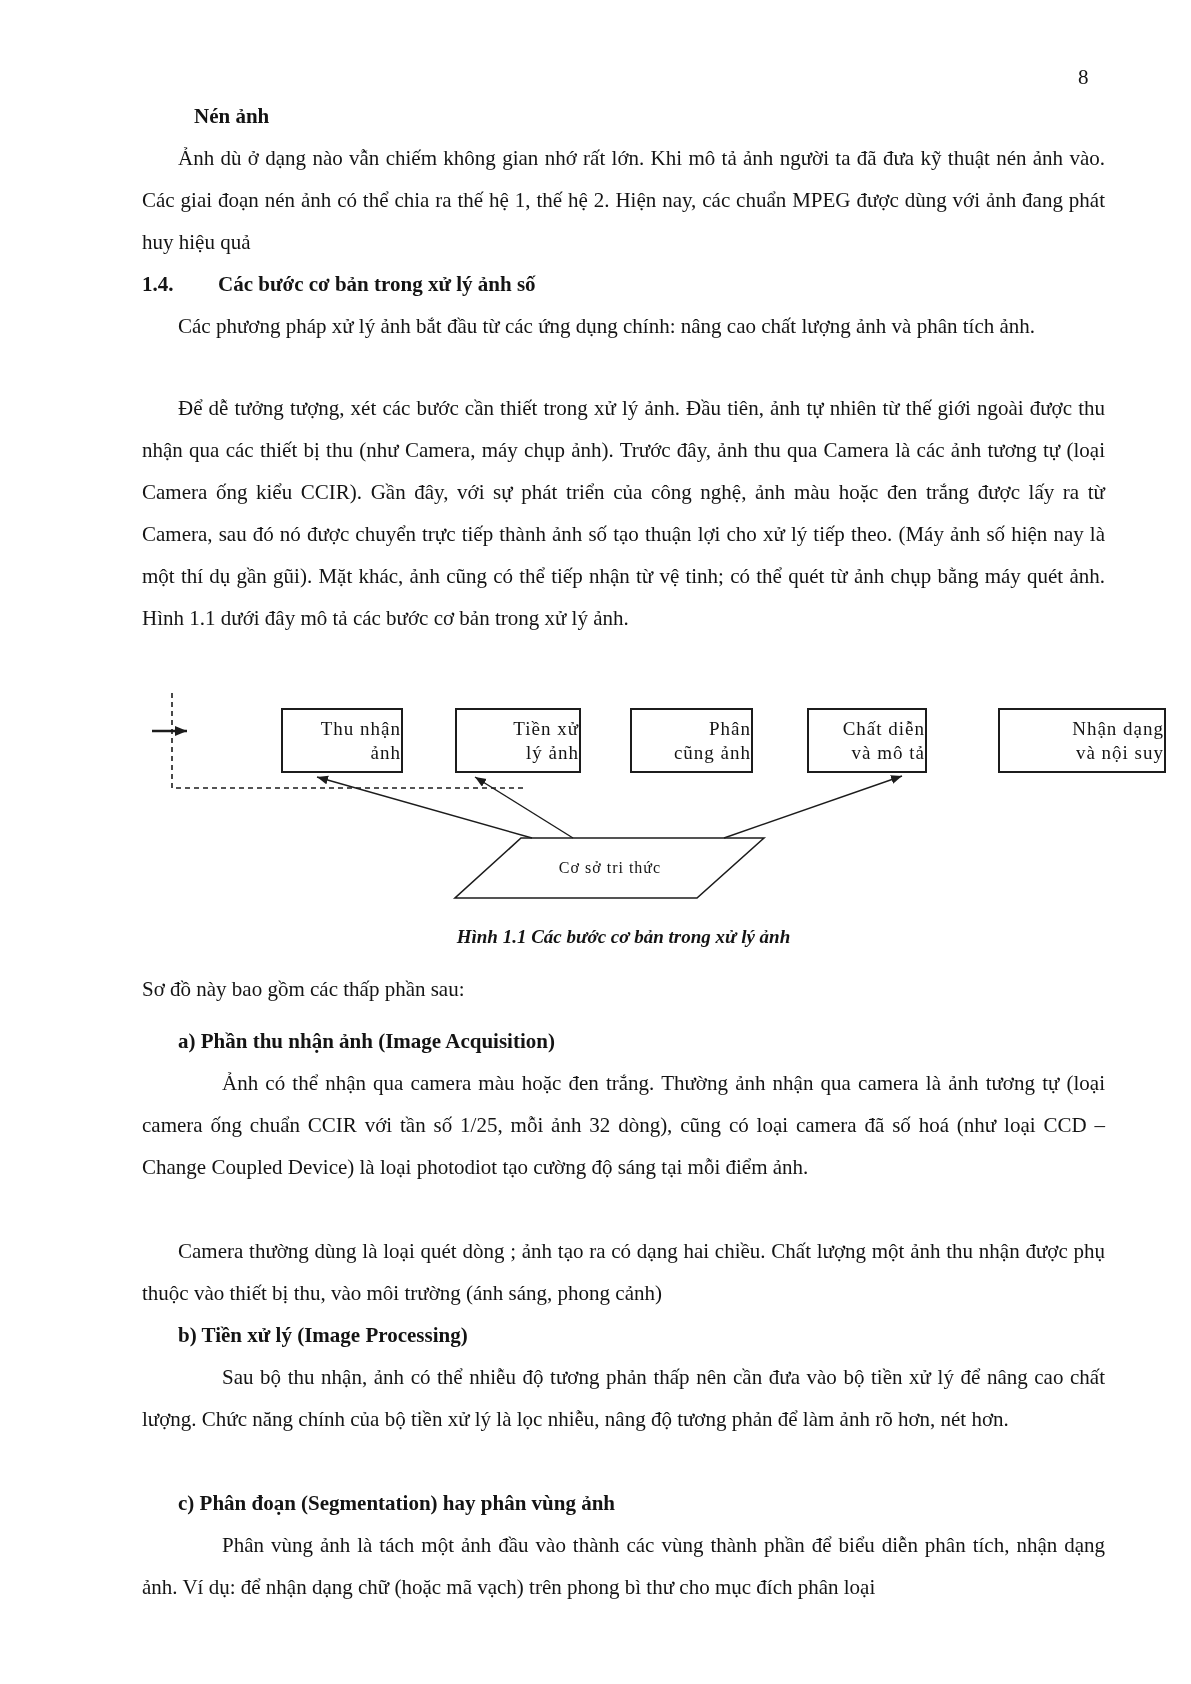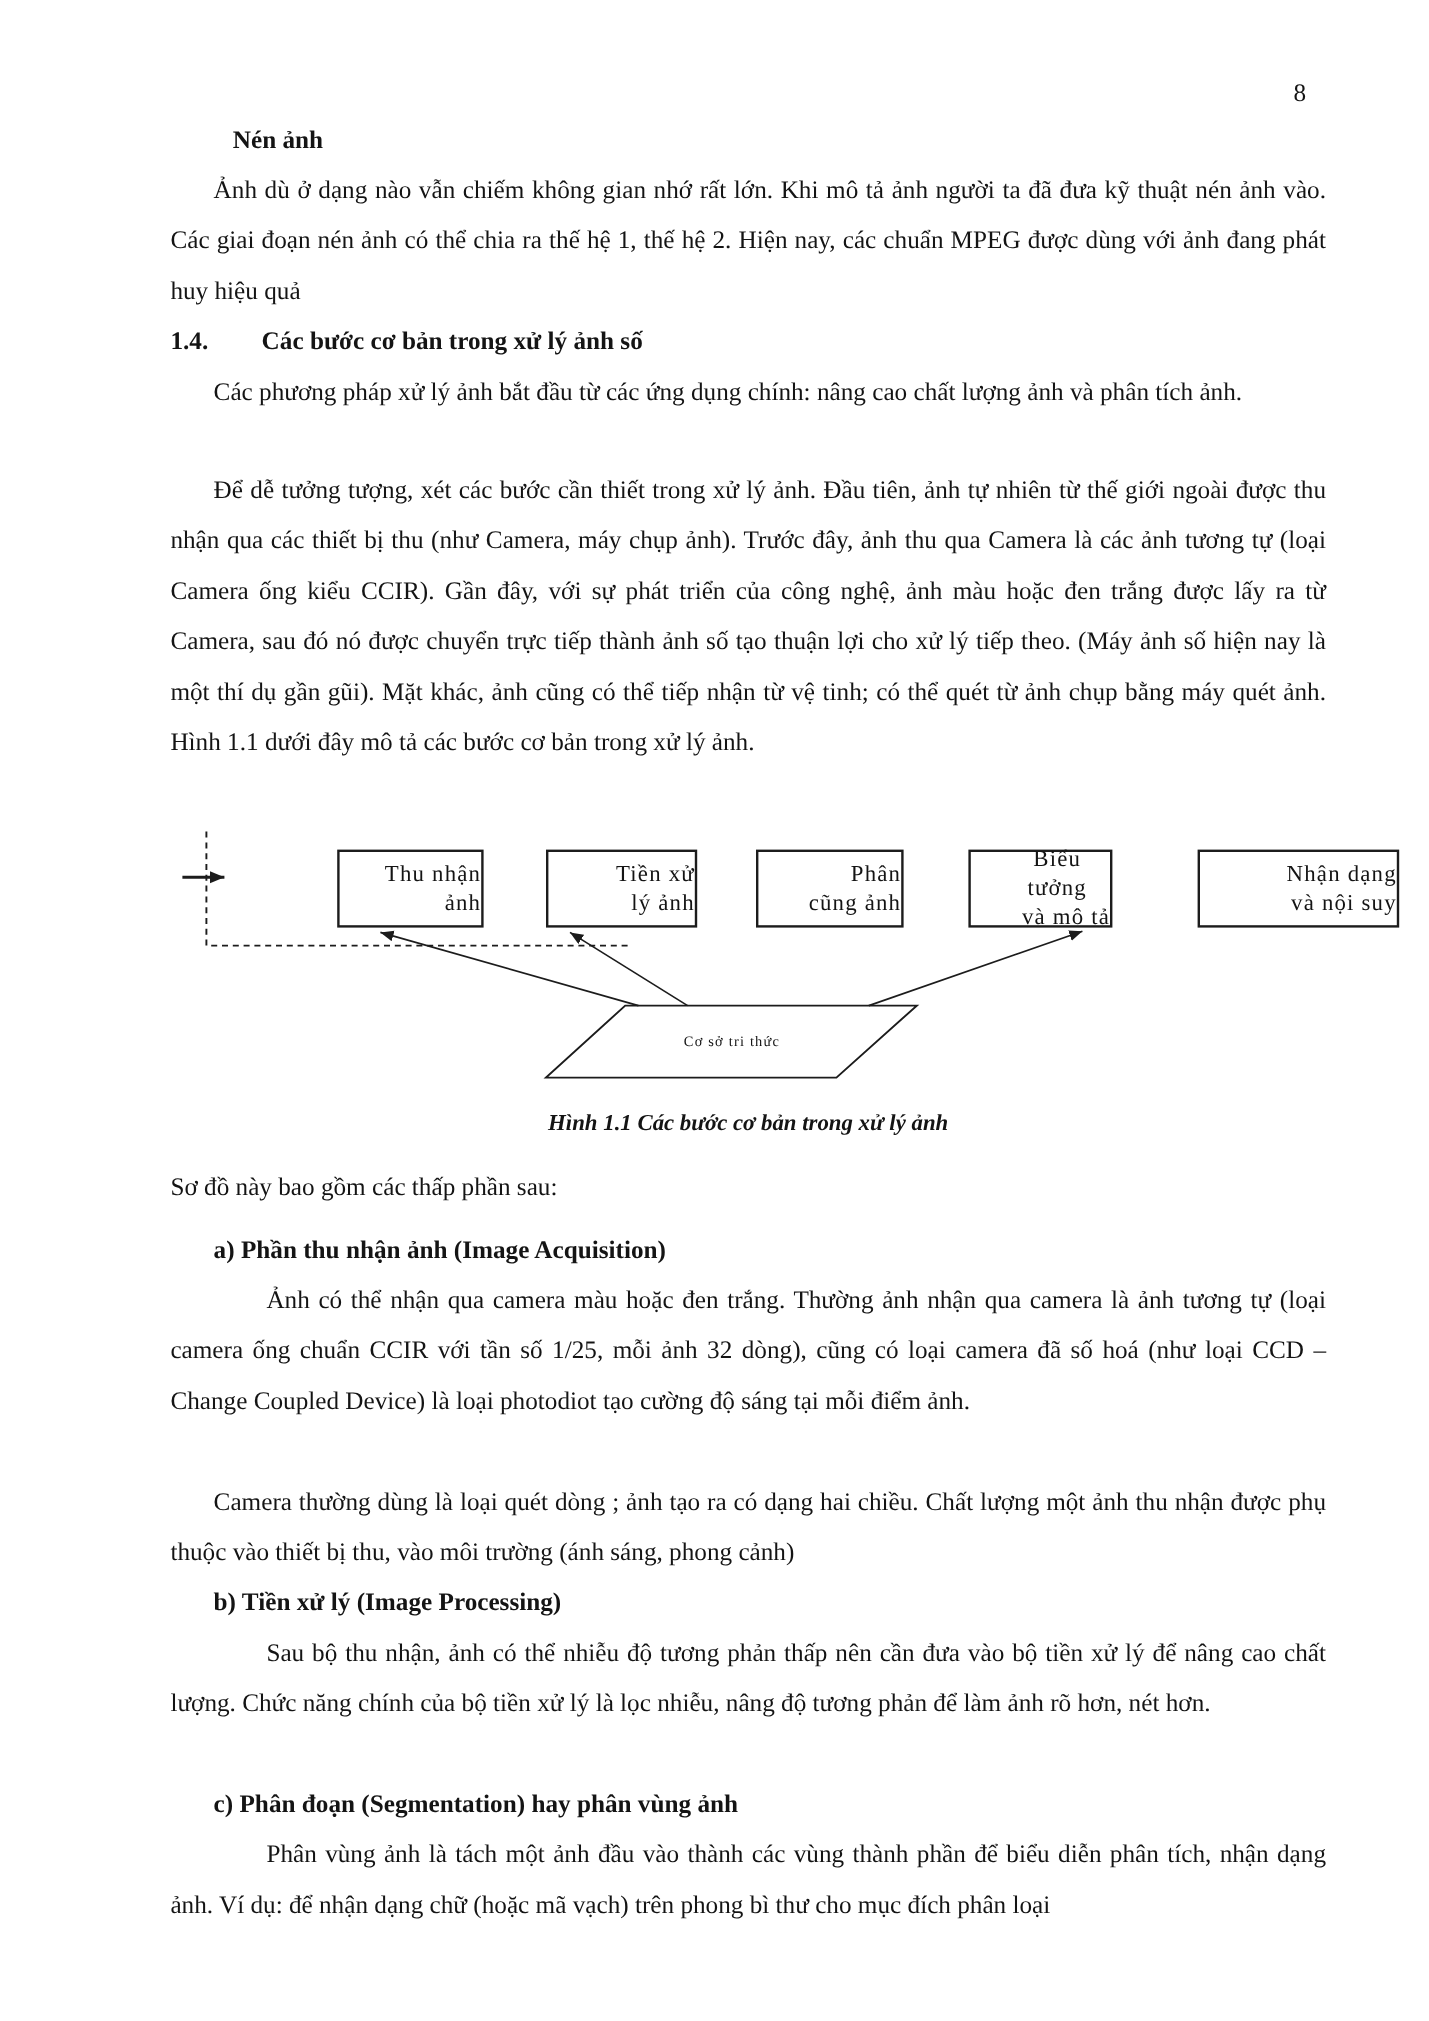--- a/index.html
+++ b/index.html
@@ -29,21 +29,21 @@
     align-items:flex-end; justify-content:center;
     font-size:19px; line-height:24px; letter-spacing:1px; text-align:center;padding-left:28px;
   }
   .b1 { left:191px; width:122px; }
   .b2 { left:365px; width:126px; }
   .b3 { left:540px; width:123px; }
   .b4 { left:717px; width:120px; }
   .b5 { left:908px; width:168px; }
   .kb-label {
     position:absolute; left:420px; top:172px; width:200px; text-align:center;
-    font-size:12px; letter-spacing:1px; line-height:24px;
+    font-size:16px; letter-spacing:1px; line-height:24px;
   }
 </style>
 </head>
 <body>
 
 <div class="abs page-num">8</div>
 
 <div class="abs h-nen">Nén ảnh</div>
 <div class="abs para indent36" style="top:137px;">Ảnh dù ở dạng nào vẫn chiếm không gian nhớ rất lớn. Khi mô tả ảnh người ta đã đưa kỹ thuật nén ảnh vào. Các giai đoạn nén ảnh có thể chia ra thế hệ 1, thế hệ 2. Hiện nay, các chuẩn MPEG được dùng với ảnh đang phát huy hiệu quả</div>
 
@@ -81,21 +81,21 @@
   </div>
   <div class="dbox b2">
     <span>Tiền xử</span>
     <span>lý ảnh</span>
   </div>
   <div class="dbox b3">
     <span>Phân</span>
     <span>cũng ảnh</span>
   </div>
   <div class="dbox b4">
-    <span>Biểu tưởng</span>
+    <span>Chất diễn</span>
     <span>và mô tả</span>
   </div>
   <div class="dbox b5">
     <span>Nhận dạng</span>
     <span>và nội suy</span>
   </div>
   <div class="kb-label">Cơ sở tri thức</div>
 </div>
 
 <div class="abs caption">Hình 1.1 Các bước cơ bản trong xử lý ảnh</div>

